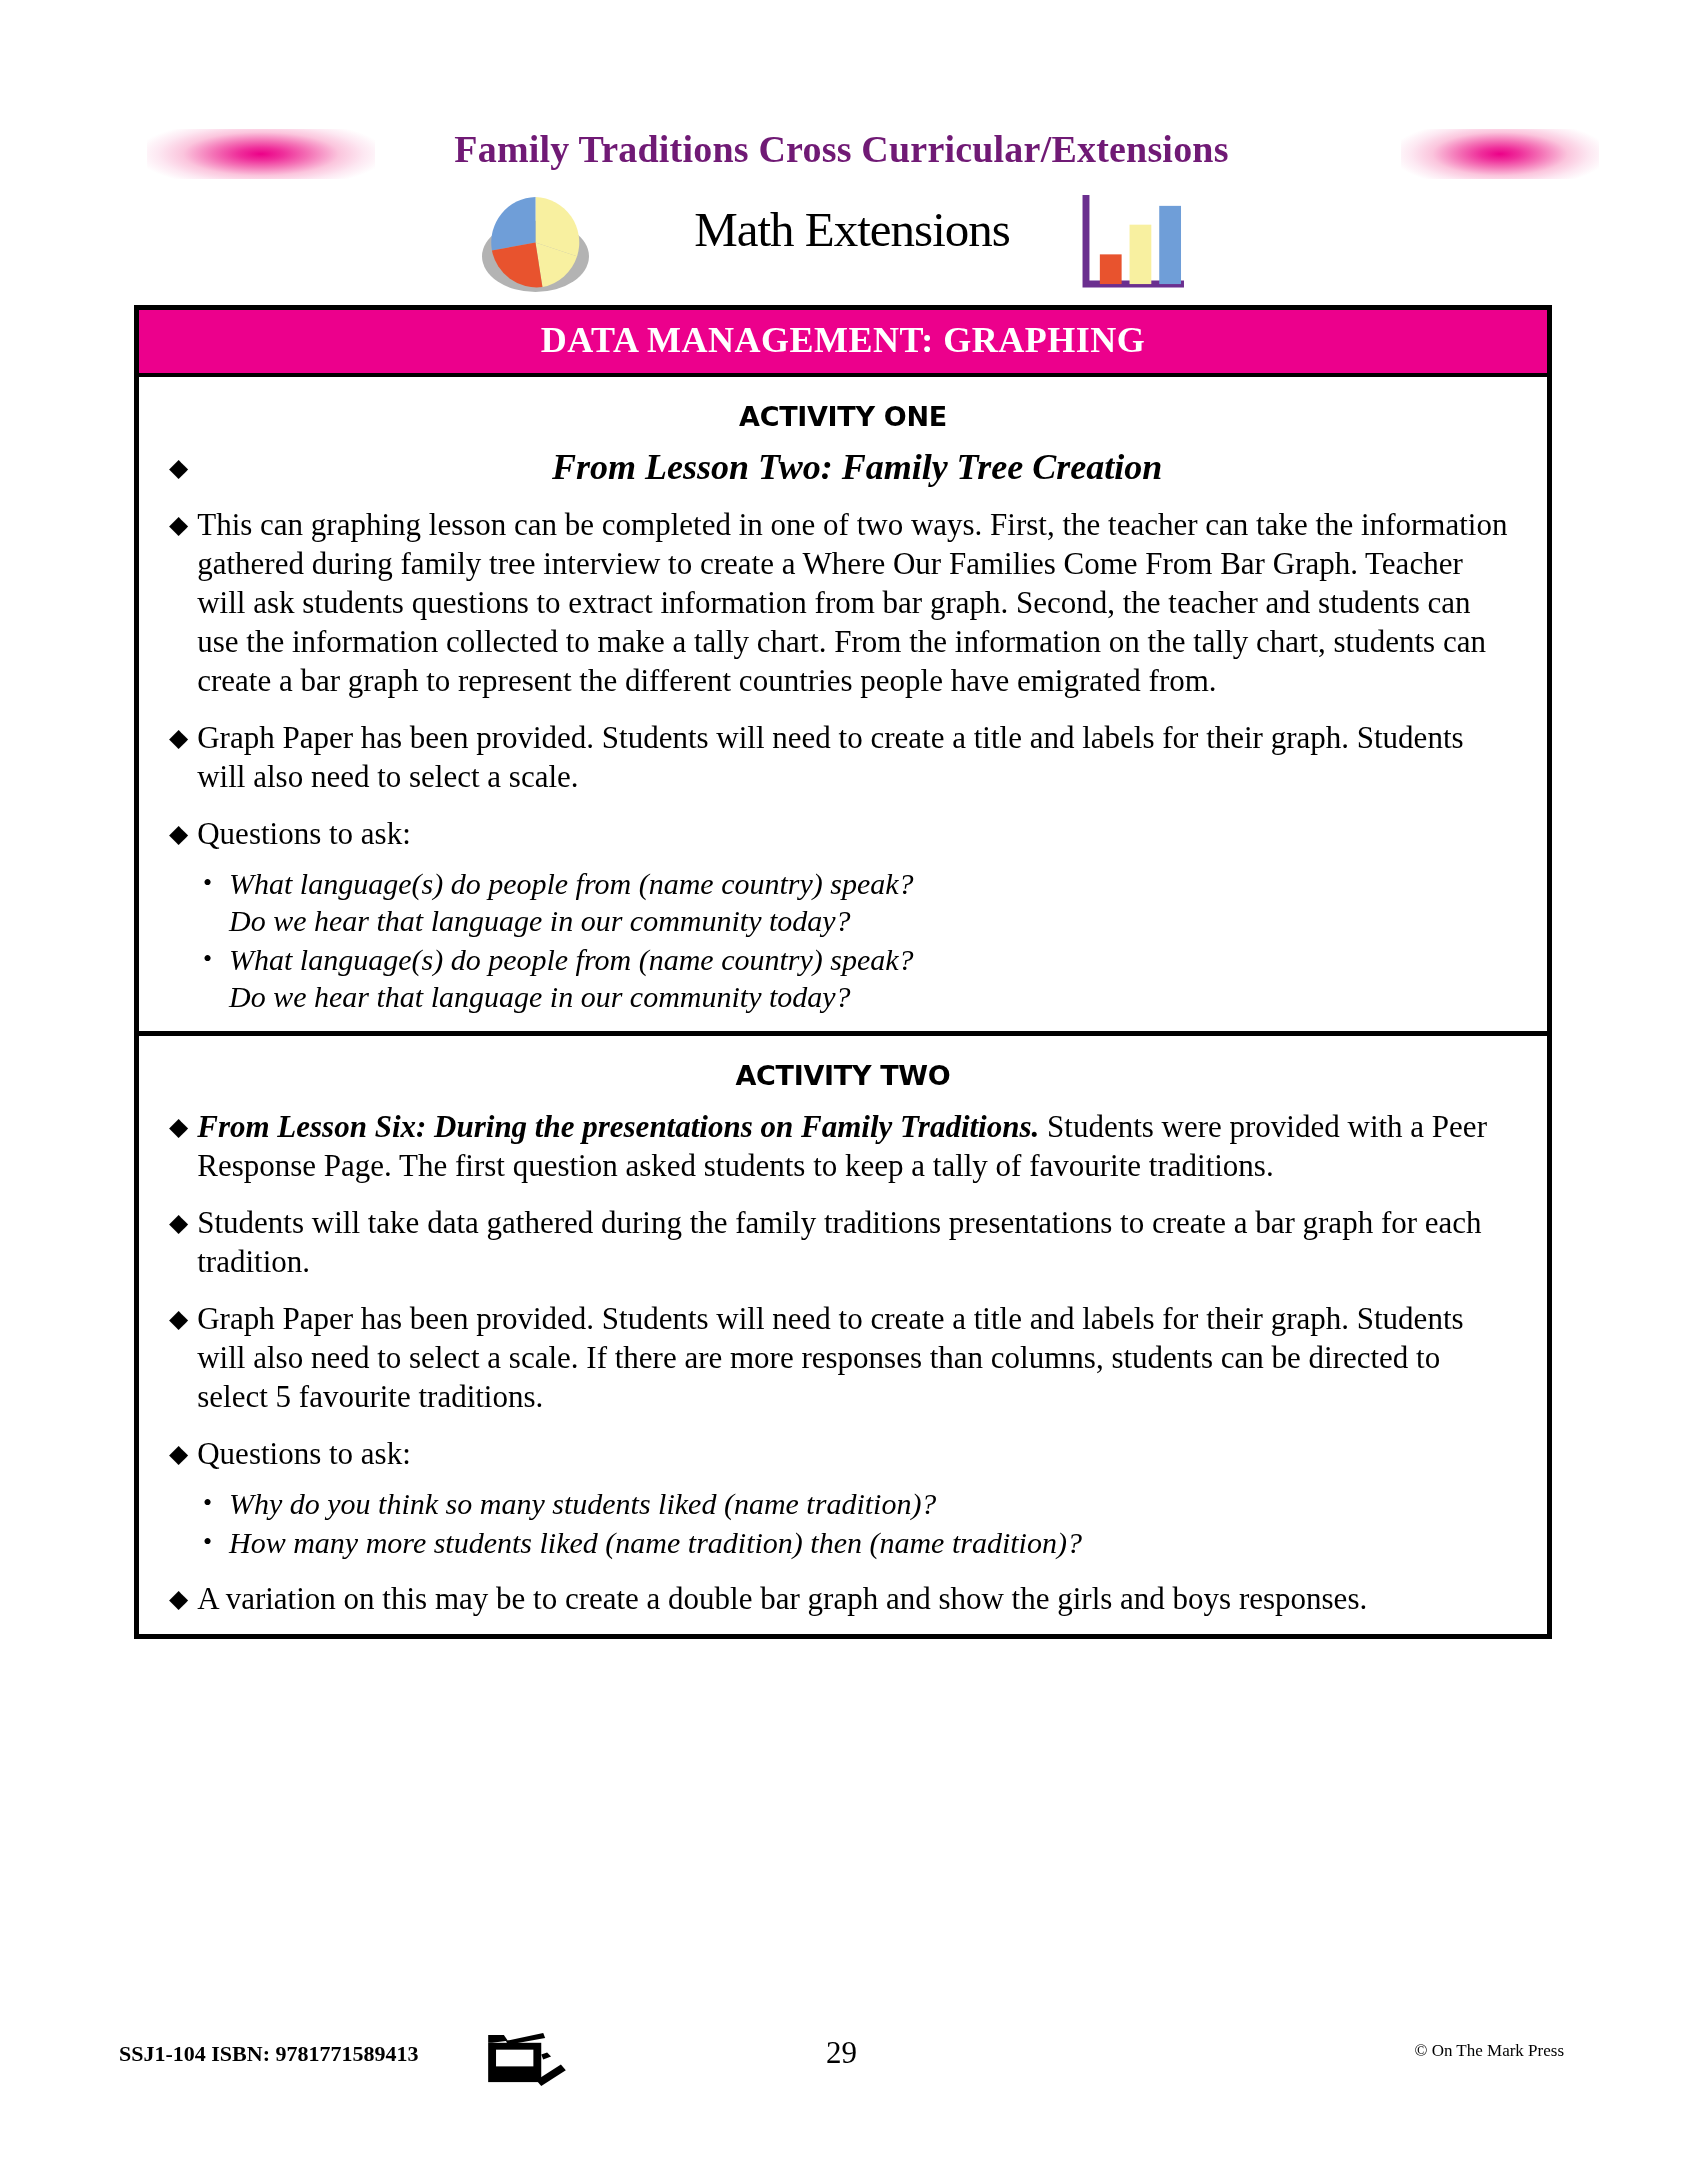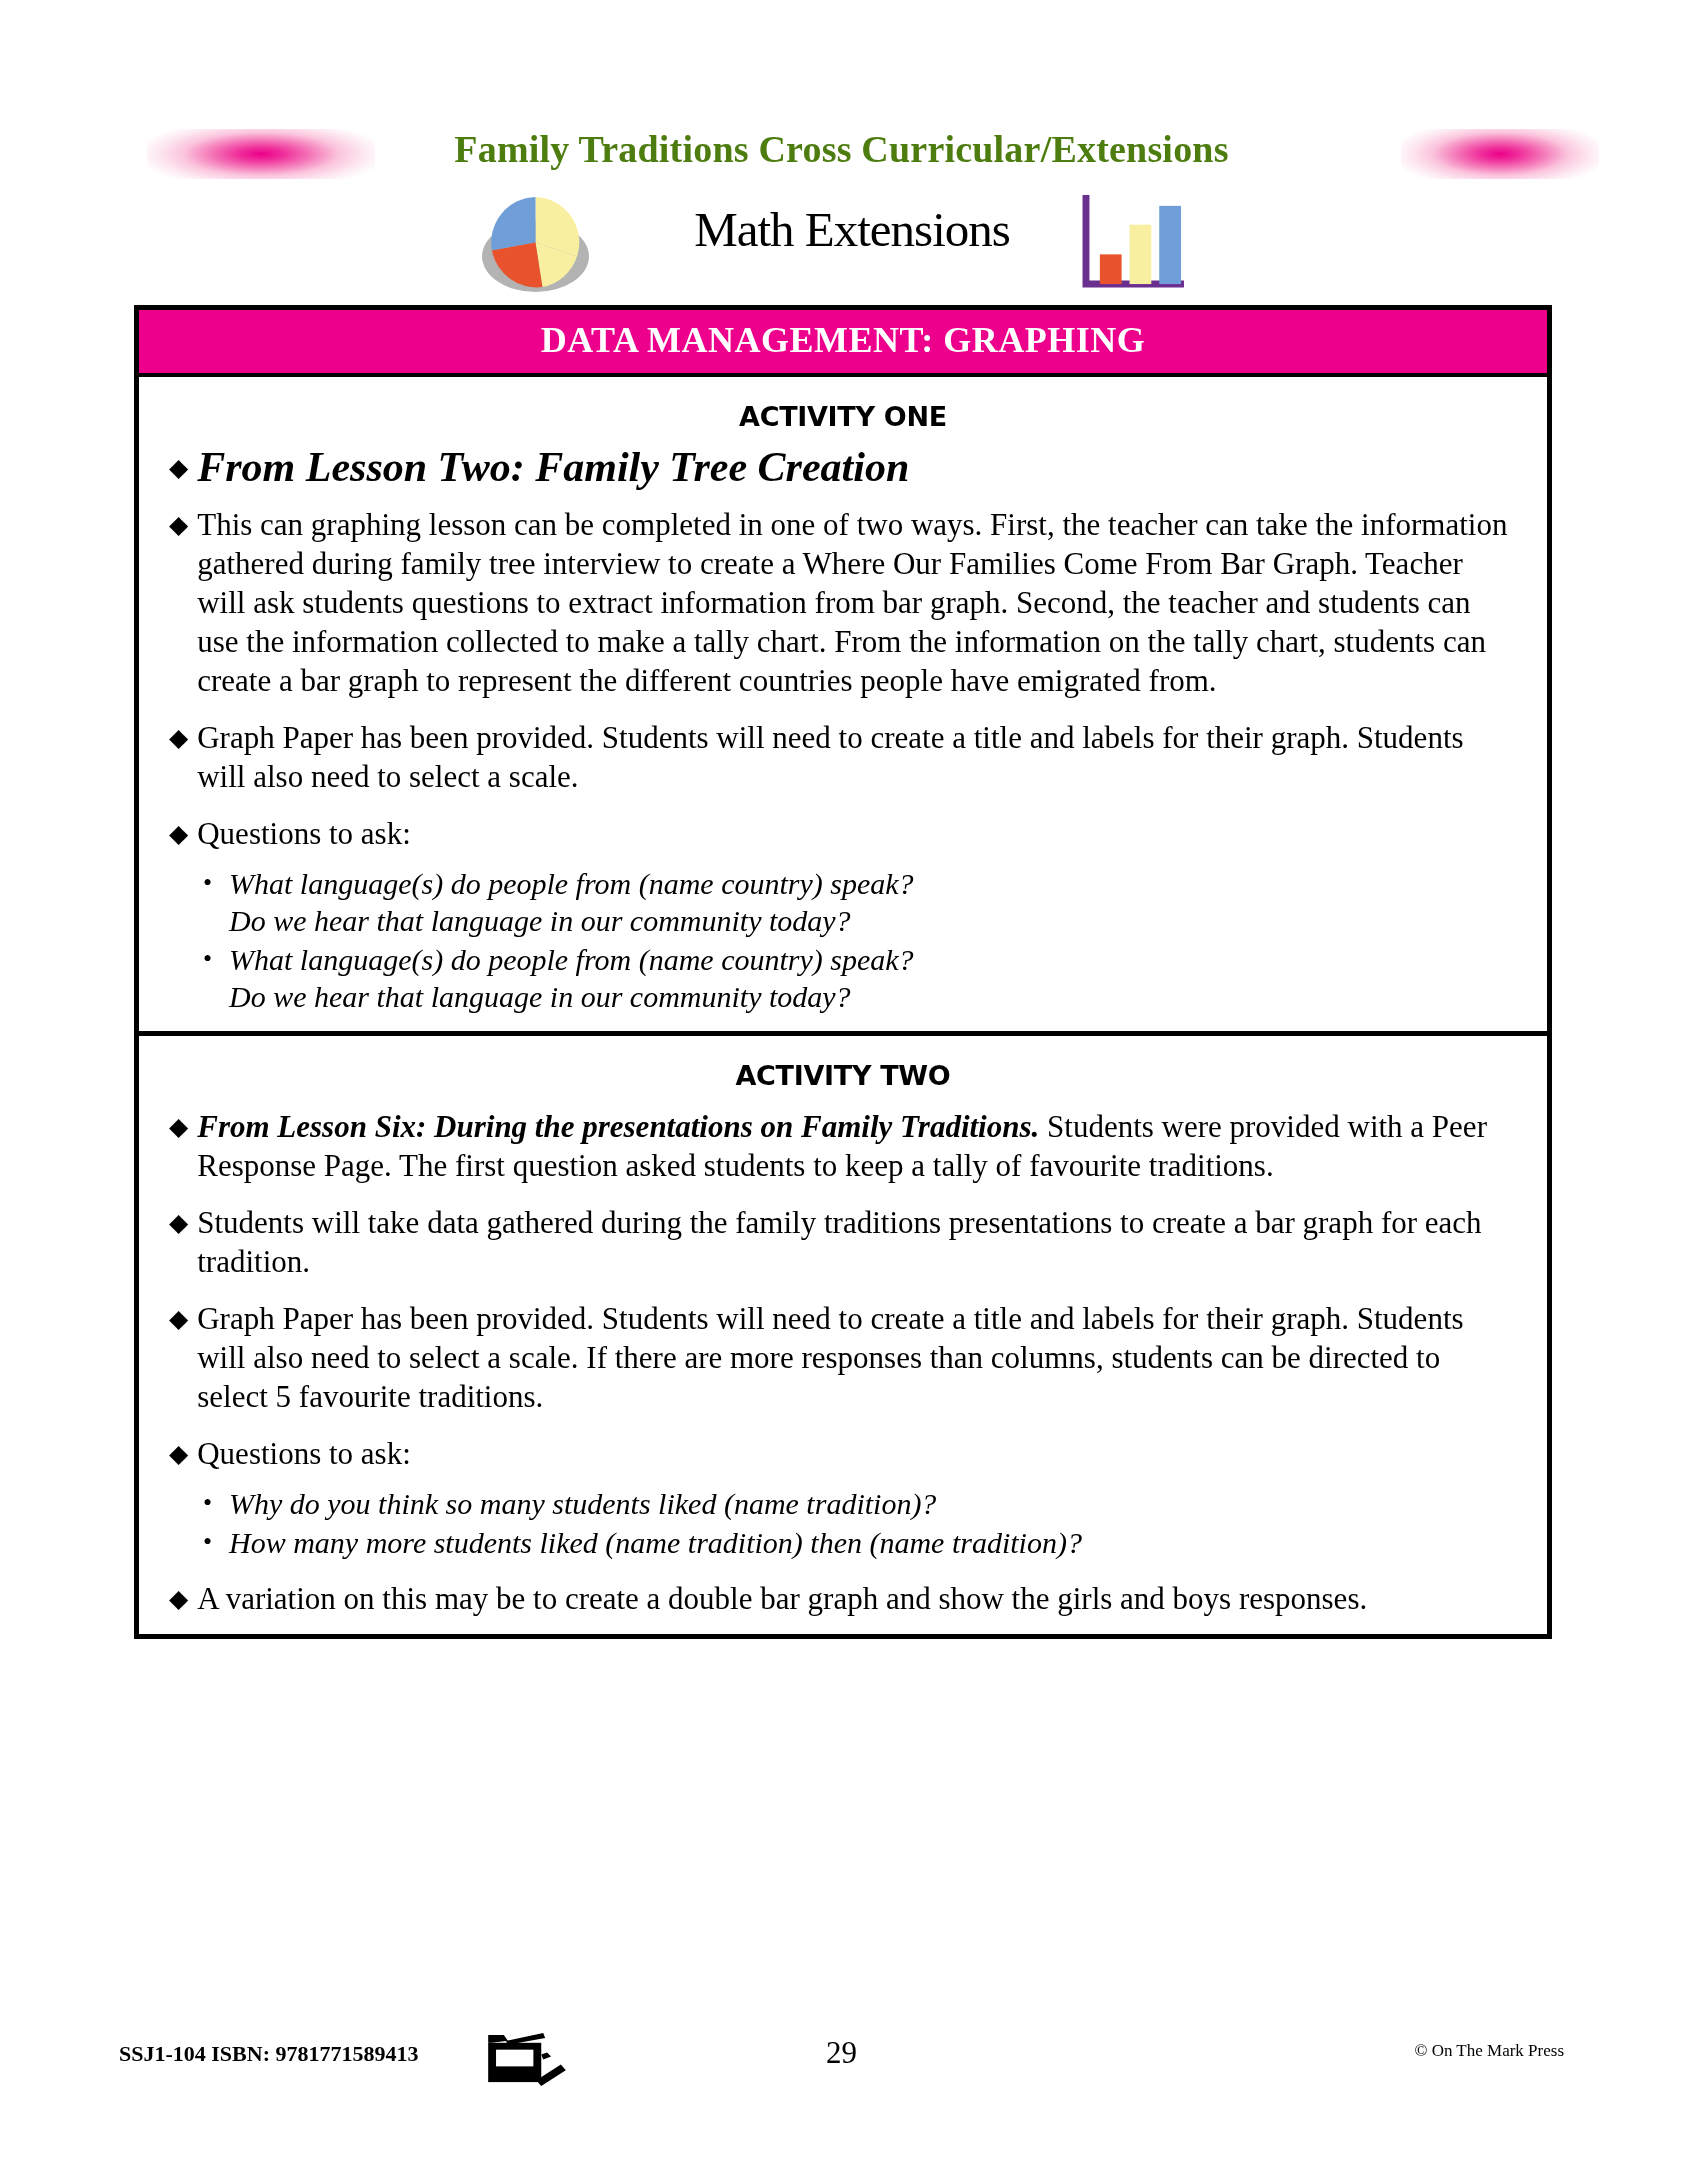--- a/index.html
+++ b/index.html
@@ -30,21 +30,21 @@
   .header-title {
     position: absolute;
     top: 127px;
     left: 0;
     width: 1683px;
     text-align: center;
     font-family: "Liberation Serif", "DejaVu Serif", serif;
     font-weight: bold;
     font-size: 38px;
     letter-spacing: 0.2px;
-    color: #4d7c0f;
+    color: #701a75;
     white-space: nowrap;
   }
 
   
   .logo-row {
     position: absolute;
     top: 183px;
     left: 0;
     width: 1683px;
     height: 109px;
@@ -129,21 +129,22 @@
   }
   .bullet-text {
     flex: 1 1 auto;
     font-size: 31px;
     line-height: 39px;
     text-align: left;
   }
   .bullet-text.bold-italic {
     font-weight: bold;
     font-style: italic;
-    font-size: 42px;
+    font-size: 36px;
+    text-align: center;
   }
   .bullet-text .lead {
     font-weight: bold;
     font-style: italic;
   }
 
   .sub-list {
     list-style: none;
     margin: 4px 0 0 0;
     padding: 0 0 0 34px;

